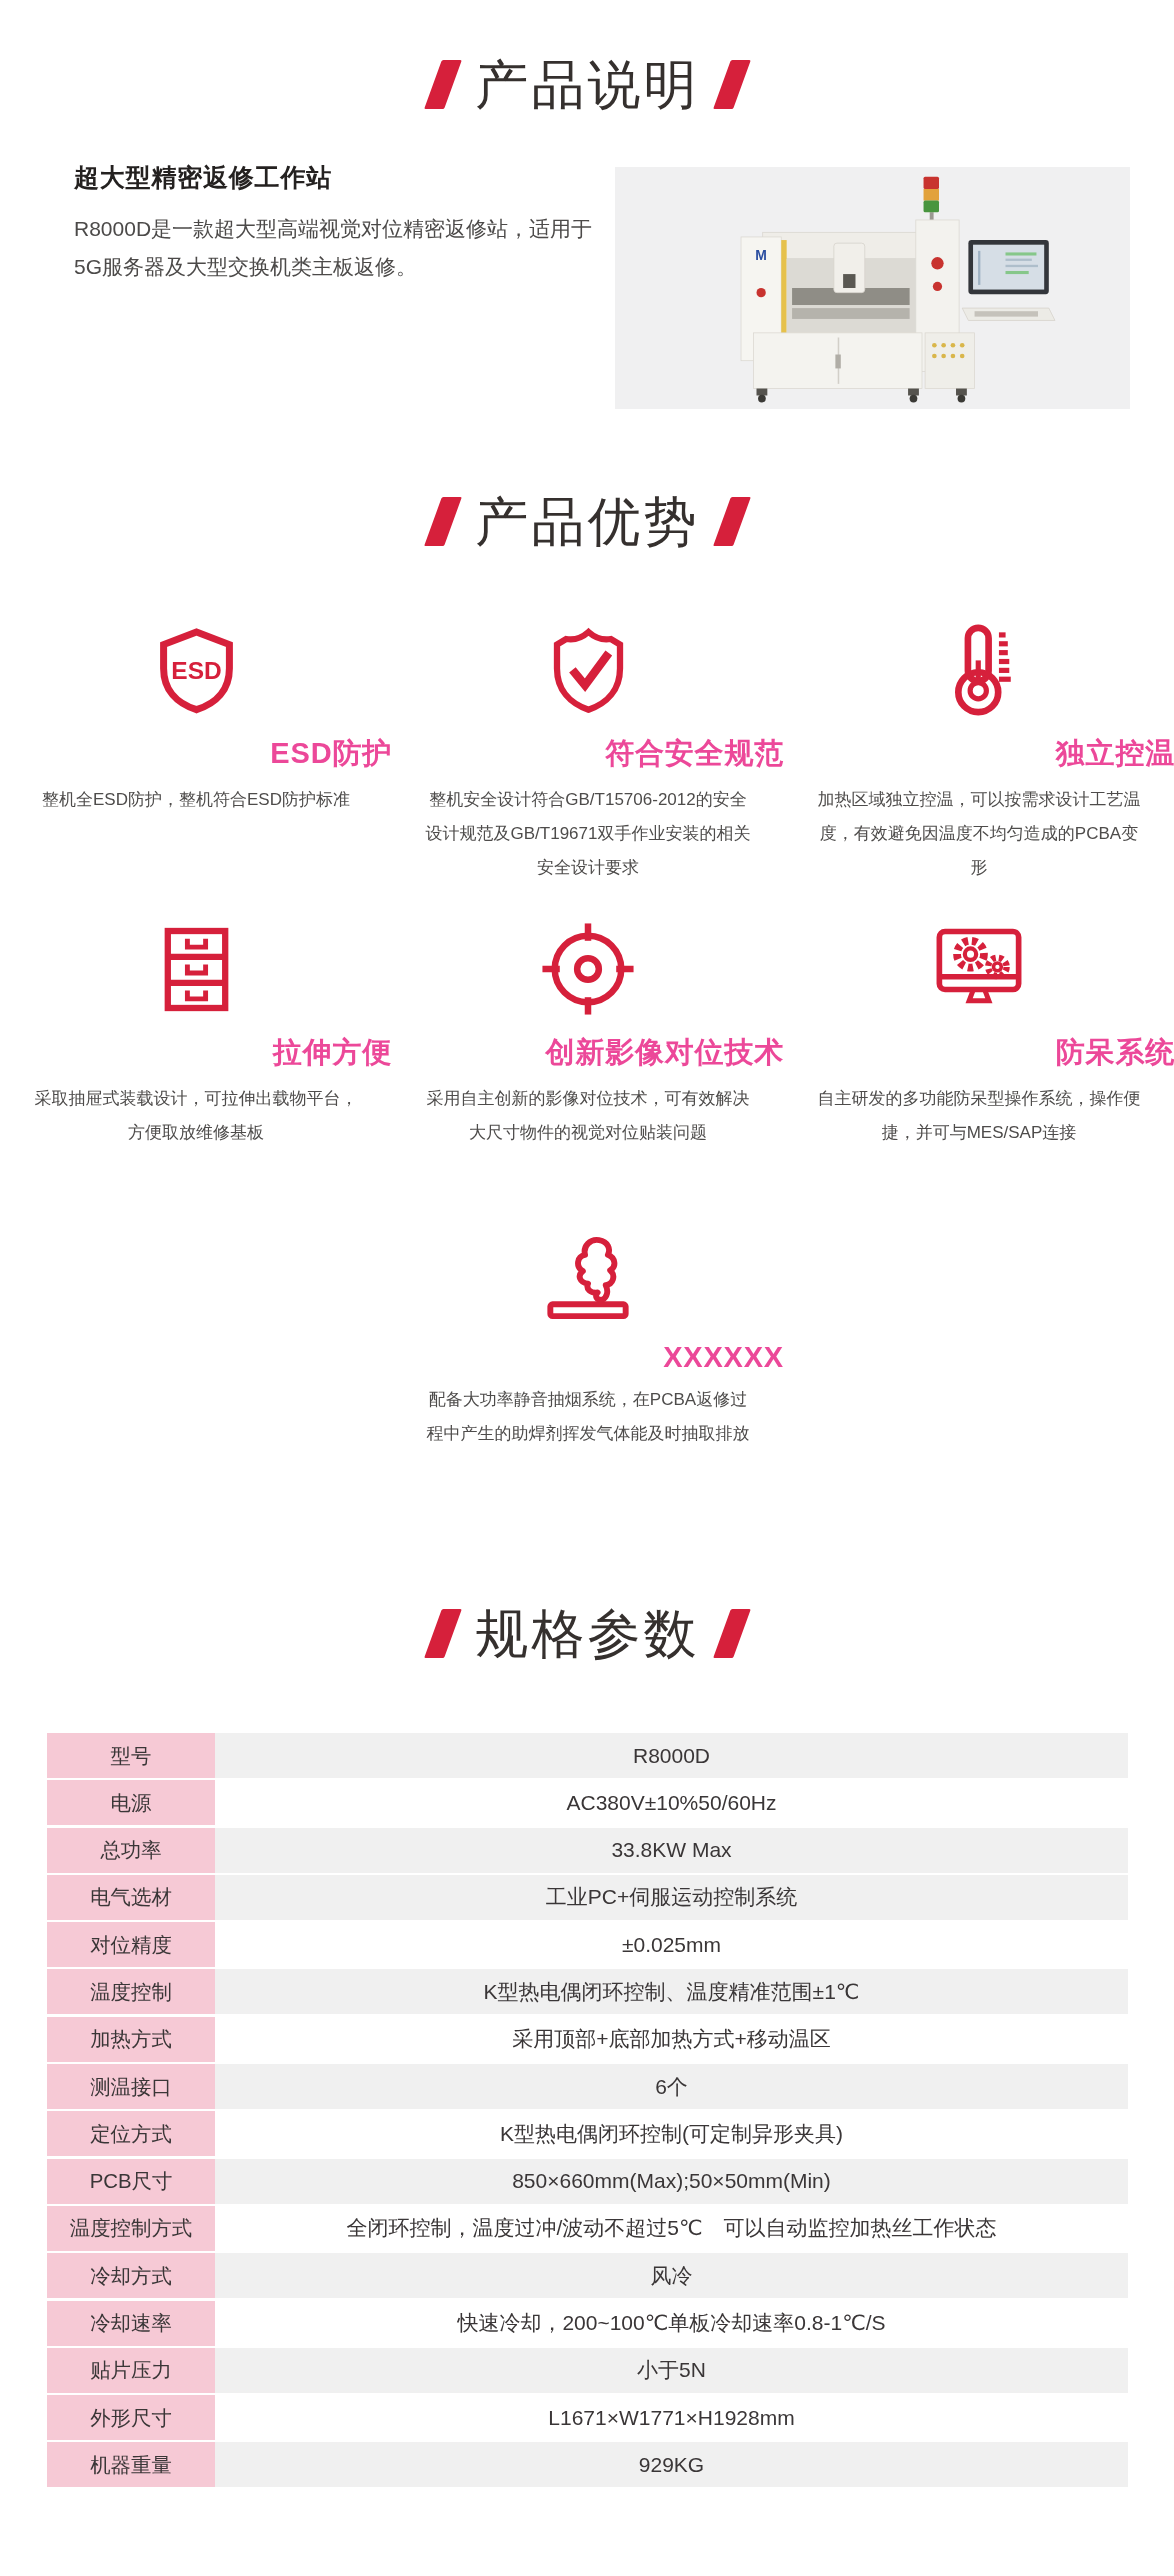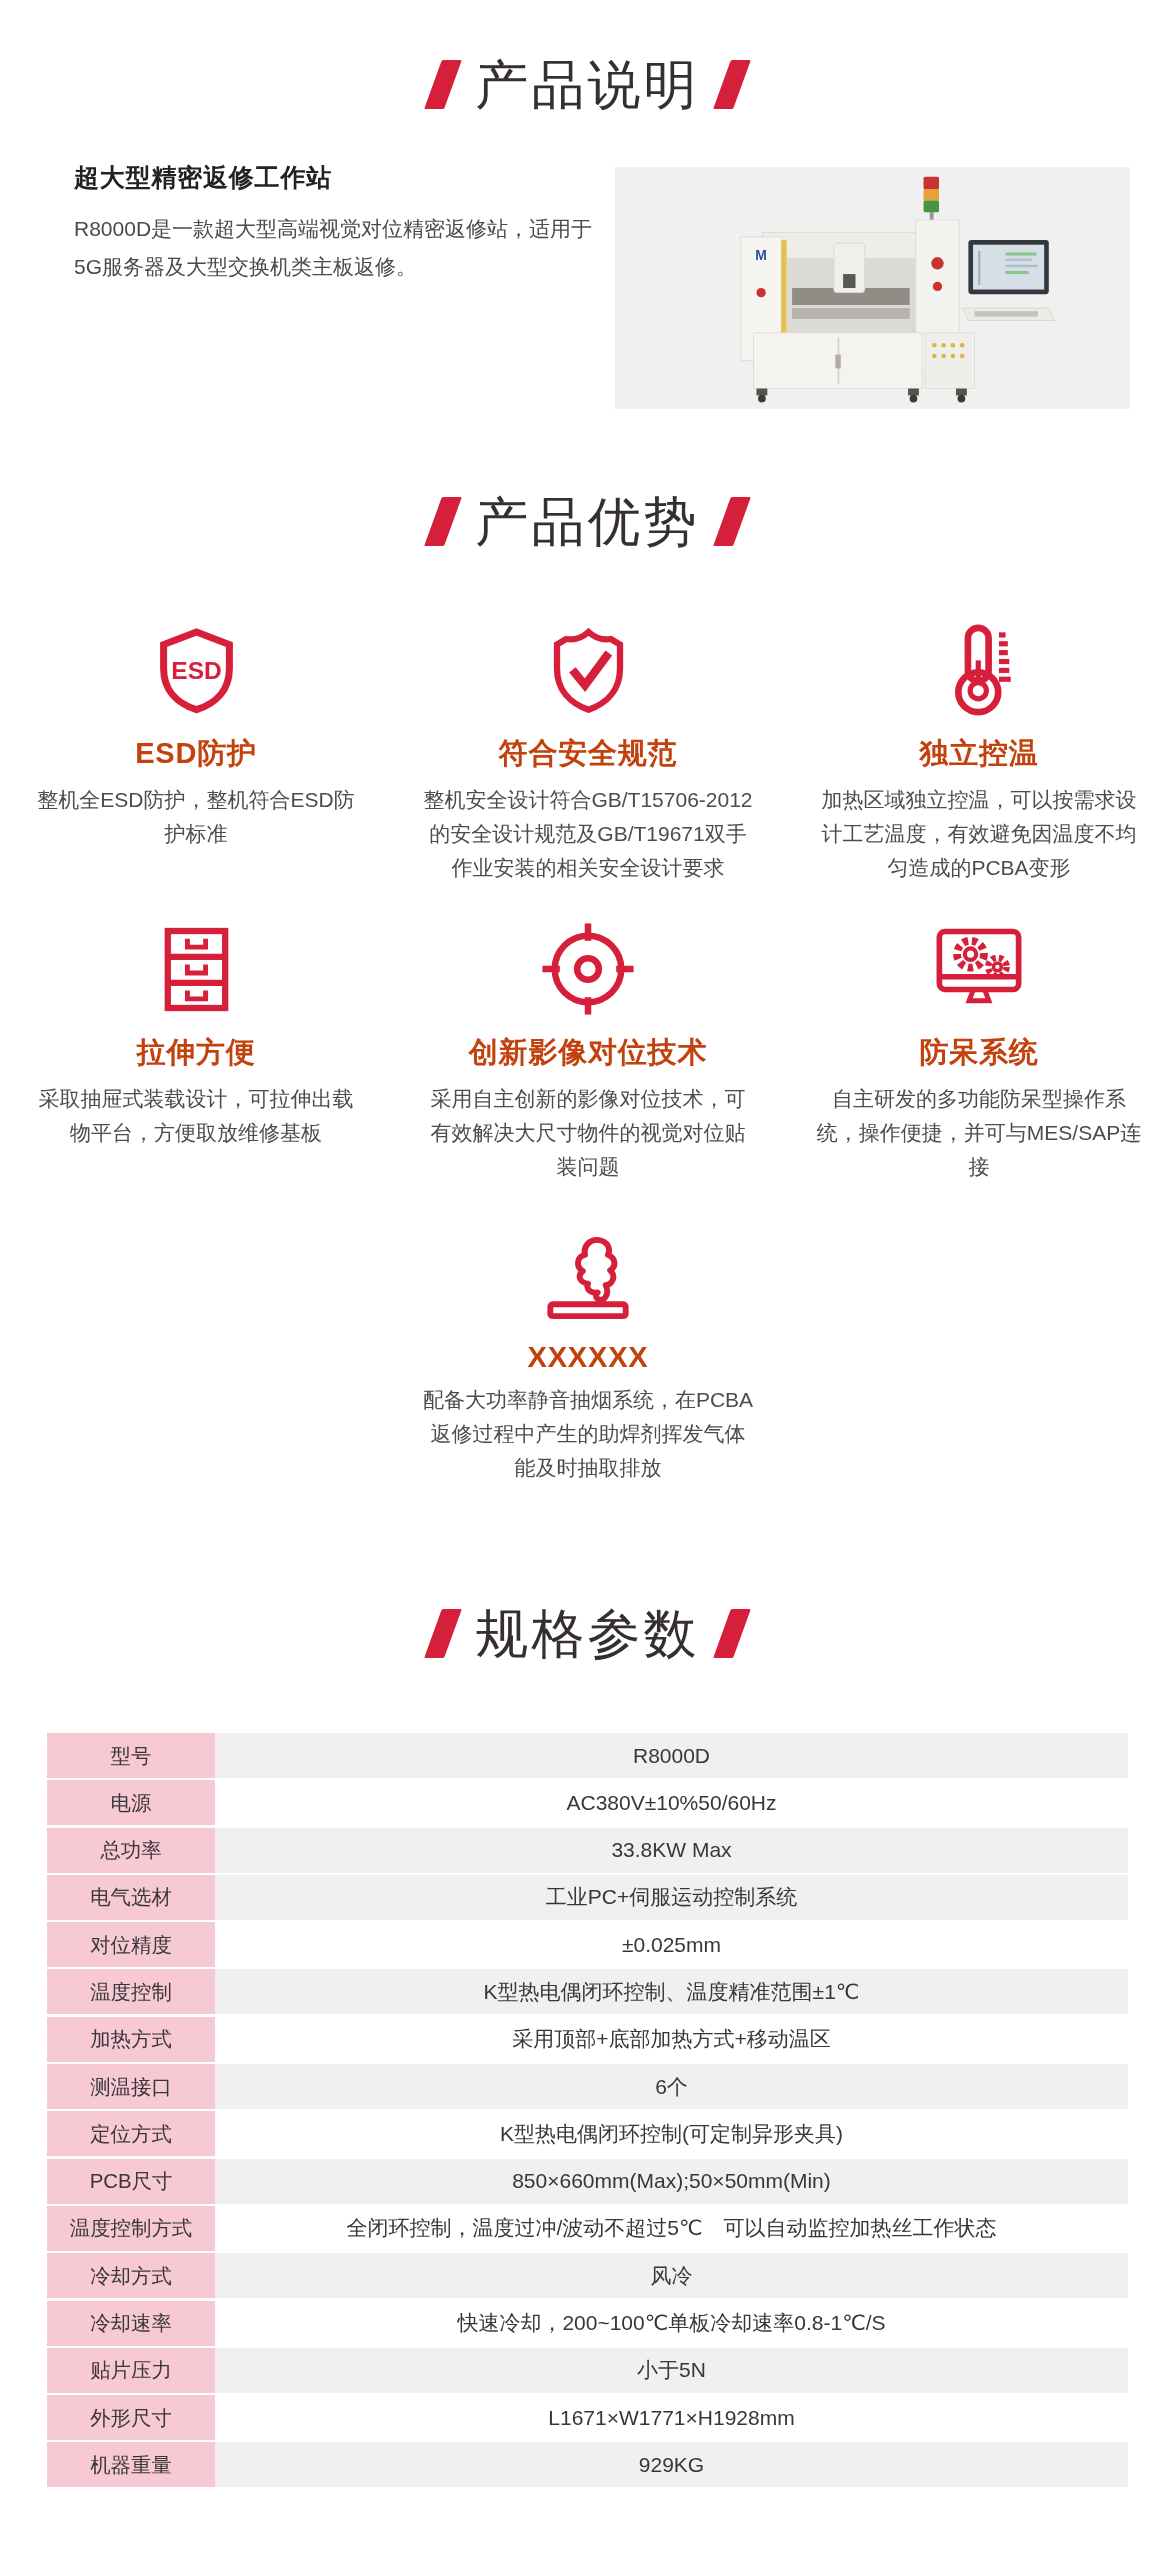--- a/index.html
+++ b/index.html
@@ -28,22 +28,22 @@
   .intro h3{margin:0 0 15.7px;font-size:25px;font-weight:bold;color:#242120;letter-spacing:0.8px;font-family:Liberation Serif, serif;}
   .intro p{margin:0;font-size:21px;color:var(--body-ink);line-height:38px;}
 
   
   .photo{position:absolute;left:615px;top:167px;width:515px;height:242px;background:#f0f0f1;
          display:flex;align-items:center;justify-content:center;}
 
   
   .feature{position:absolute;width:392px;text-align:center;}
   .feature .icon{height:102px;display:flex;align-items:center;justify-content:center;color:var(--accent);}
-  .feature h4{margin:12.5px 0 9.4px;font-size:29px;font-weight:bold;color:#c2410c;letter-spacing:0.8px;}
-  .feature p{margin:0;padding:0 30px;font-size:21px;color:#4e4c4b;line-height:34px;}
+  .feature h4{margin:12.5px 0 9.4px;font-size:29px;font-weight:bold;color:#ec4899;letter-spacing:0.8px;text-align:right;}
+  .feature p{margin:0;padding:0 30px;font-size:17px;color:#4e4c4b;line-height:34px;}
   #feature-0{left:0;top:619px;}
   #feature-1{left:392px;top:619px;}
   #feature-2{left:783px;top:619px;}
   #feature-3{left:0;top:918px;}
   #feature-4{left:392px;top:918px;}
   #feature-5{left:783px;top:918px;}
   #feature-6{left:392px;top:1226px;}
 
   
   .spec{position:absolute;left:47px;top:1733px;width:1081px;}

